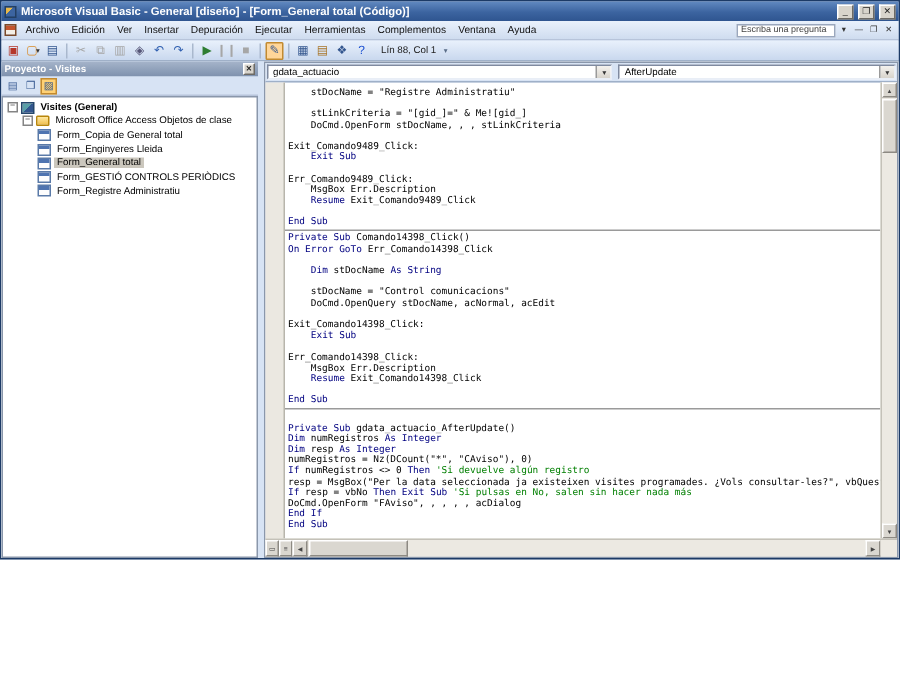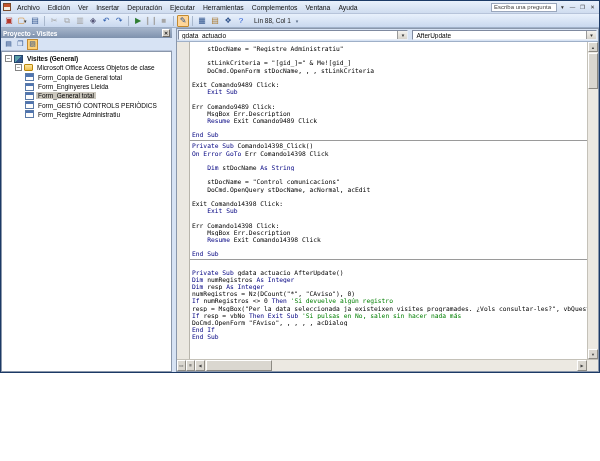--- a/index.html
+++ b/index.html
@@ -112,20 +112,27 @@
   .hscroll .sbtn{width:10px;flex:0 0 10px;}
   .hthumb{width:66px;flex:0 0 66px;margin:0 1px;background:#dad7d0;
     border:1px solid;border-color:#fff #8d8a83 #8d8a83 #fff;}
   .corner{width:11px;flex:0 0 11px;background:#ece9e2;}
 </style>
 </head>
 <body>
 
 <div id="vb-window">
 
+  <div class="titlebar">
+    <span class="app-icon"></span>
+    <span class="title-text">Microsoft Visual Basic - General [diseño] - [Form_General total (Código)]</span>
+    <span class="win-btn">_</span>
+    <span class="win-btn">❐</span>
+    <span class="win-btn">✕</span>
+  </div>
 
   <div class="menubar">
     <span class="doc-icon"></span>
     <span style="display:flex">
         <span class="menu-item">Archivo</span>
         <span class="menu-item">Edición</span>
         <span class="menu-item">Ver</span>
         <span class="menu-item">Insertar</span>
         <span class="menu-item">Depuración</span>
         <span class="menu-item">Ejecutar</span>

